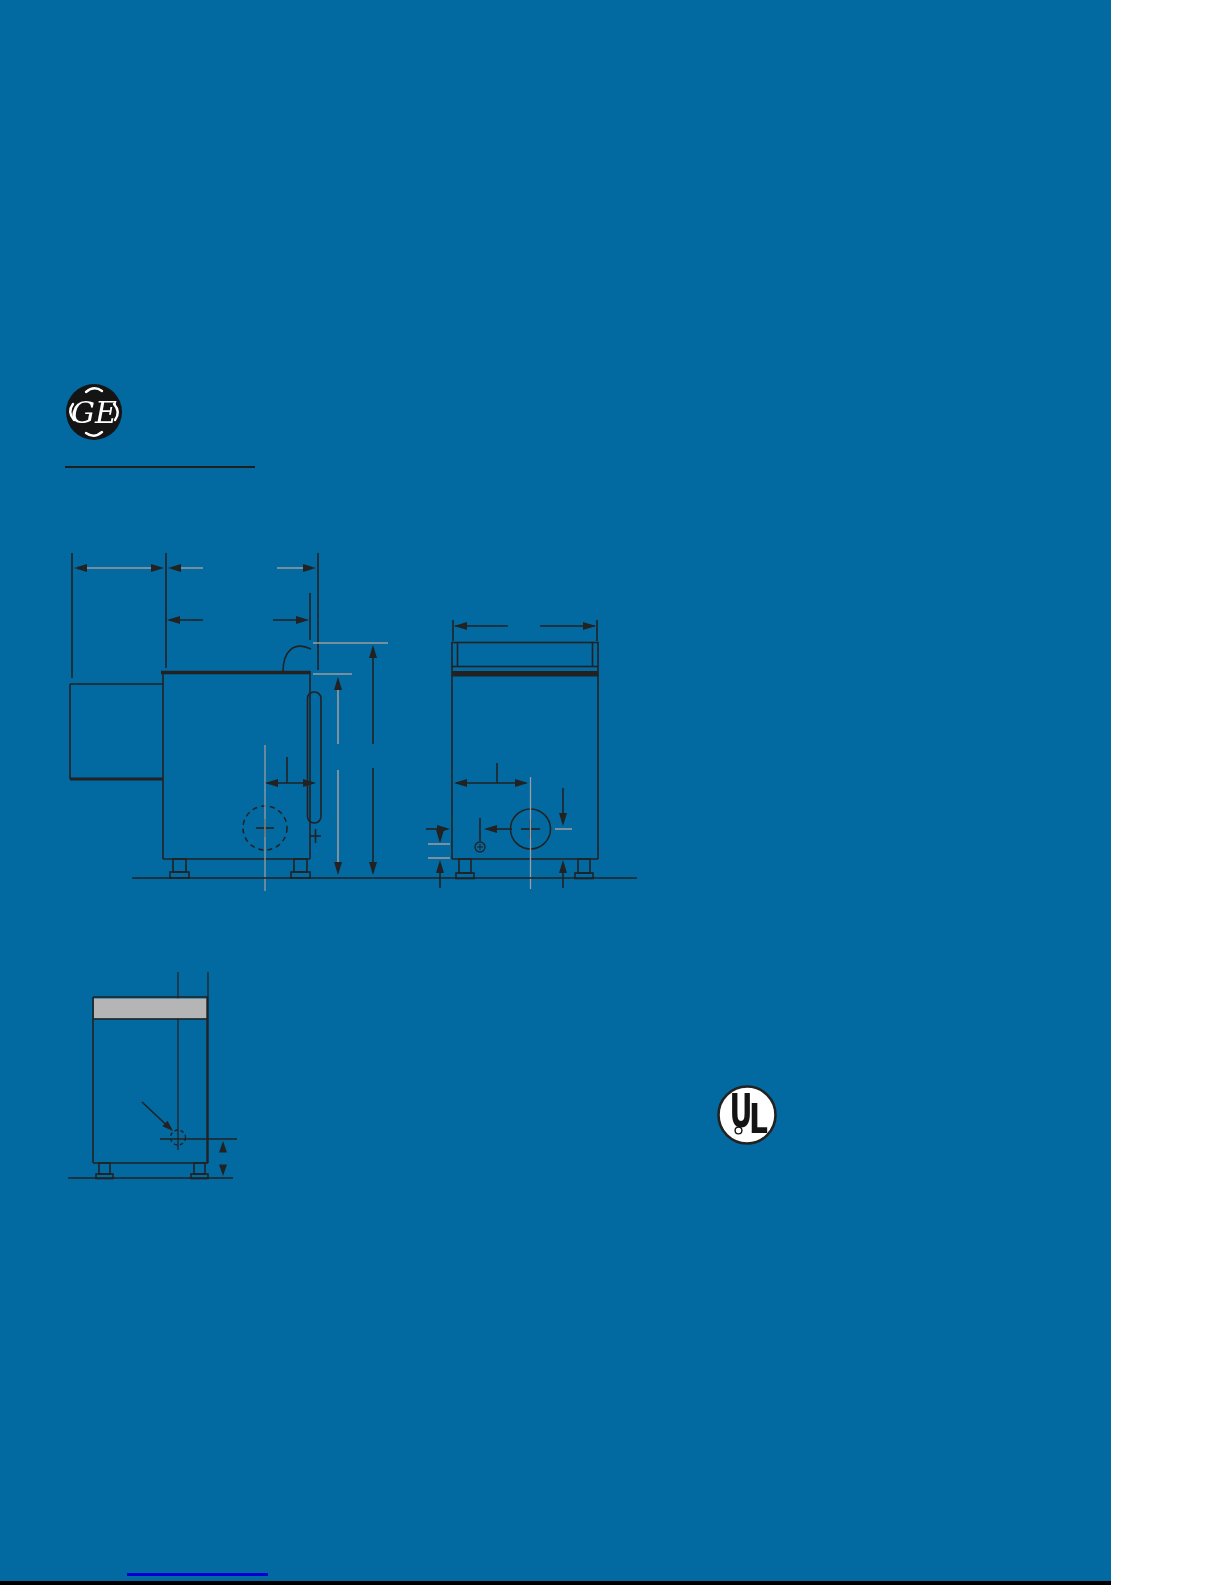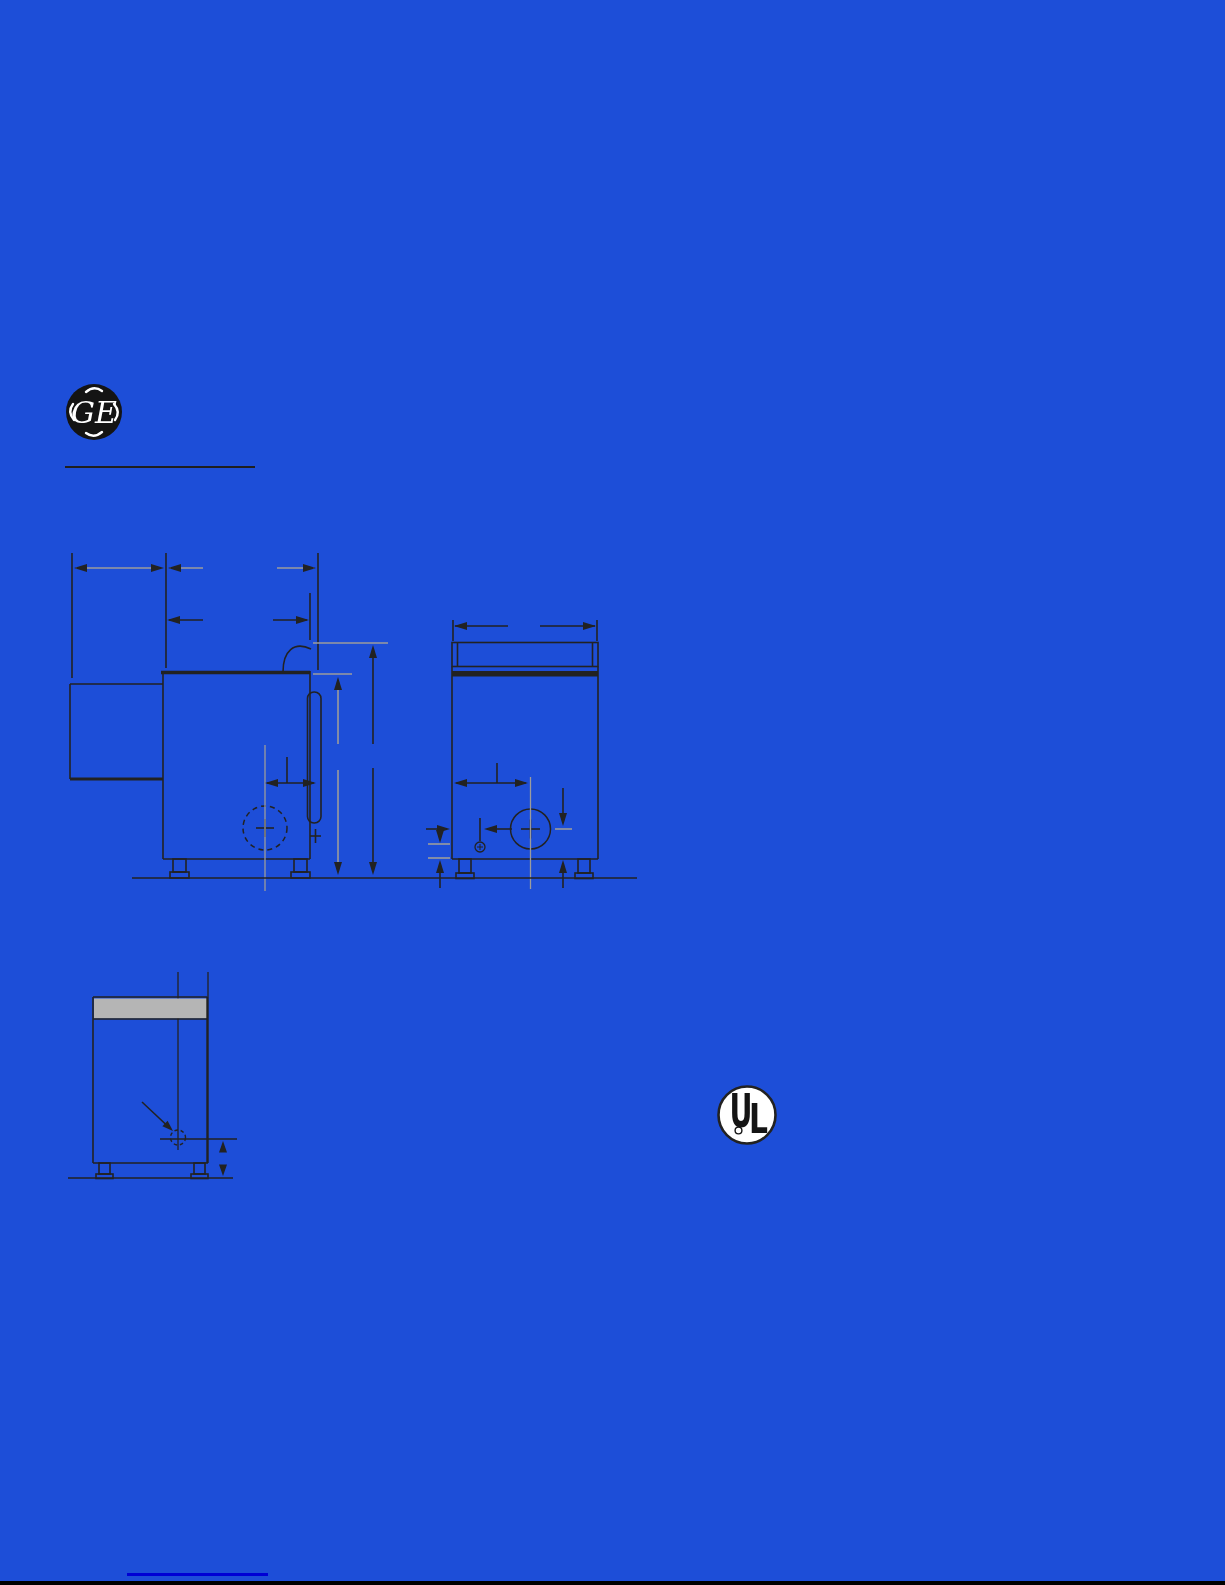--- a/index.html
+++ b/index.html
@@ -1,16 +1,16 @@
 <!DOCTYPE html>
 <html><head>
 <meta charset="utf-8">
 <style>
   html,body{margin:0;padding:0;background:#ffffff;}
-  #page{position:relative;width:1225px;height:1585px;background:#1d4ed8;overflow:hidden;
+  #page{position:relative;width:1111px;height:1585px;background:#0369a1;overflow:hidden;
         font-family:"DejaVu Sans", sans-serif;}
   .abs{position:absolute;}
   #drawing-svg{position:absolute;left:0;top:0;}
   #header-rule{left:65px;top:466px;width:190px;height:2px;background:#1f1f1f;}
   #footer-link{left:127px;top:1573px;width:141px;height:3px;background:#0000d4;cursor:pointer;}
   #page-bottom-edge{left:0;top:1581px;width:1225px;height:4px;background:#000000;}
   svg text{user-select:none;}
 </style>
 </head>
 <body>

